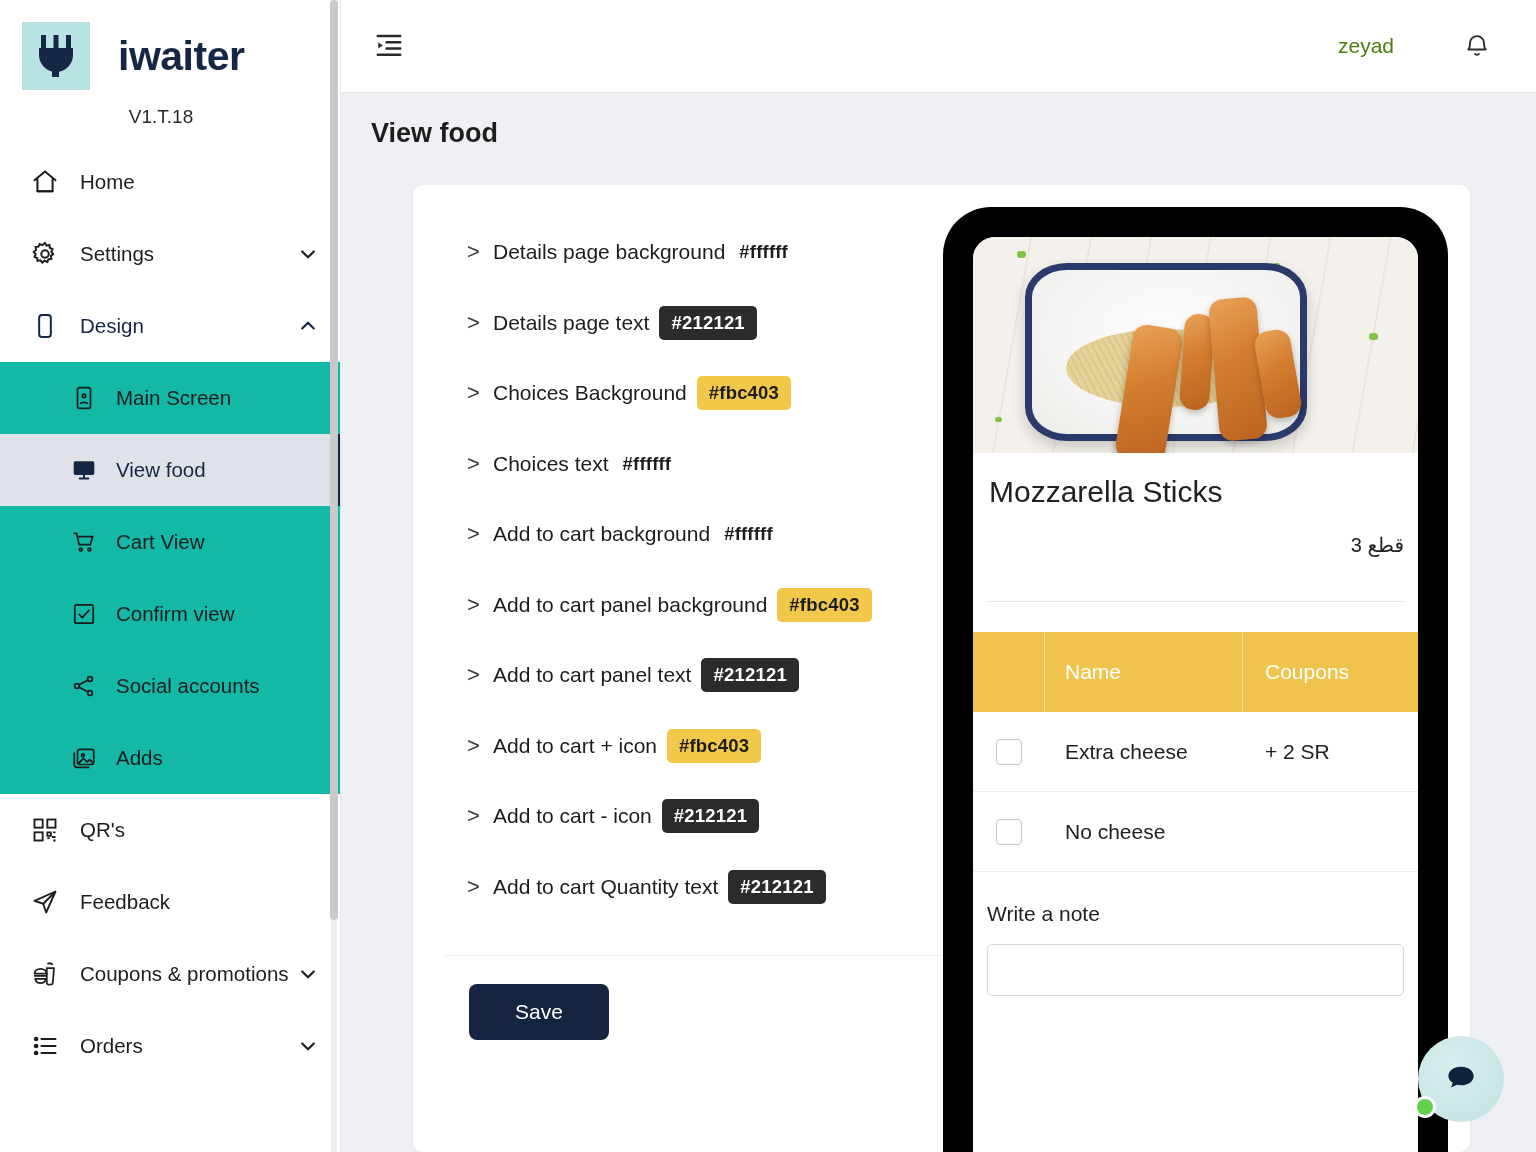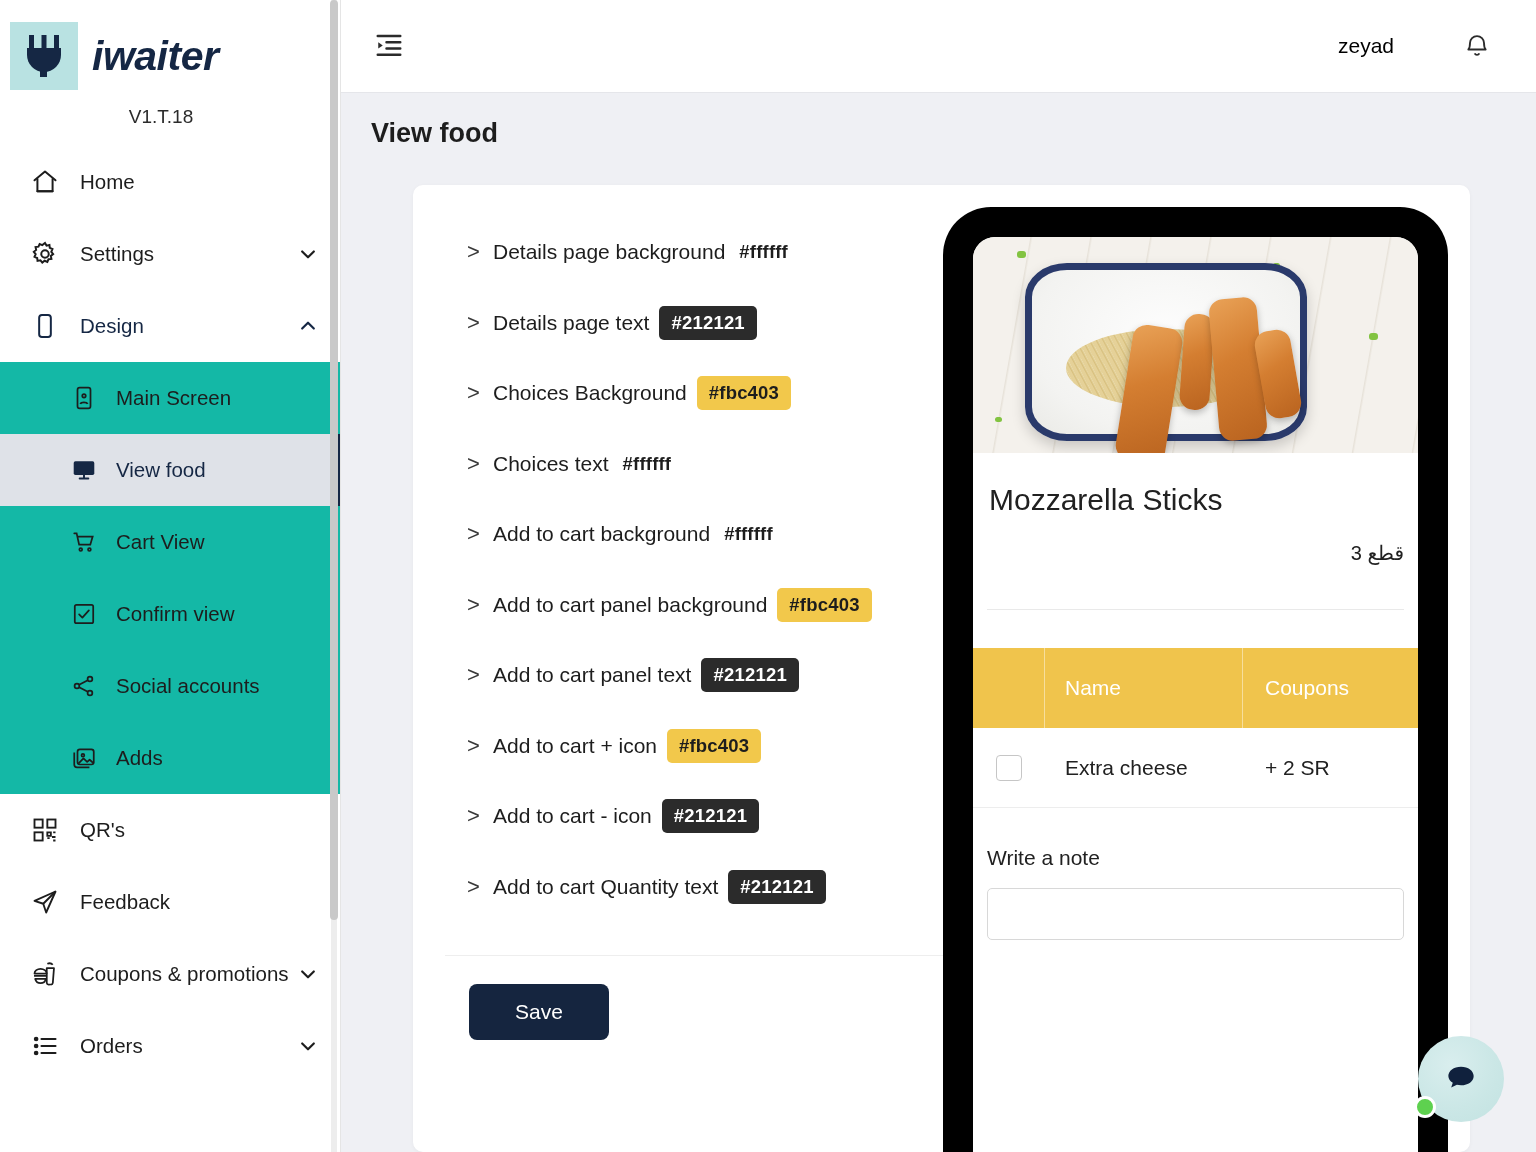--- a/index.html
+++ b/index.html
@@ -14,23 +14,22 @@
   
   .sidebar {
     position: relative;
     width: 340px; height: 1152px;
     background: #ffffff;
     flex: 0 0 340px;
     overflow: hidden;
   }
   .brand {
     display: flex; align-items: center;
-    padding: 22px 0 0 10px;
-    gap: 14px;
-    font-style: italic;
+    padding: 22px 0 0 22px;
+    gap: 28px;
   }
   .brand-mark {
     width: 68px; height: 68px;
     background: #b9e2e2;
     display: flex; align-items: center; justify-content: center;
     flex: 0 0 68px;
   }
   .brand-mark svg { display: block; }
   .brand-word {
     font-size: 41px;
@@ -127,21 +126,21 @@
     display: flex; align-items: center;
     padding: 0 42px 0 28px;
     flex: 0 0 92px;
     box-shadow: 0 1px 0 rgba(0,0,0,0.04);
   }
   .collapse-btn {
     width: 40px; height: 40px; display: flex; align-items: center; justify-content: center;
     cursor: pointer; color: #2b2b2b;
   }
   .topbar-spacer { flex: 1 1 auto; }
-  .username { font-size: 21px; color: #000000; margin-right: 66px; cursor: pointer; }
+  .username { font-size: 21px; color: #4d7c0f; margin-right: 66px; cursor: pointer; }
   .bell { width: 34px; height: 34px; color: #2b2b2b; cursor: pointer; display: flex; align-items: center; justify-content: center; }
 
   .page-title {
     font-size: 27px; color: #1d1d1d;
     padding: 26px 0 0 30px;
     flex: 0 0 auto;
   }
 
   .card {
     margin: 36px 66px 0 72px;
@@ -270,21 +269,21 @@
   .cbox { width: 26px; height: 26px; border: 1px solid #c6c6c6; border-radius: 4px; background: #fff; cursor: pointer; }
   .opt-row .nm { flex: 1 1 auto; padding-left: 20px; font-size: 21px; color: #212121; }
   .opt-row .pr { width: 175px; flex: 0 0 175px; padding-left: 22px; font-size: 21px; color: #212121; }
 
   .note-label { font-size: 21px; color: #212121; padding: 26px 0 0 0; }
   .note-input {
     margin-top: 18px; height: 52px;
     border: 1px solid #d8d8d8; border-radius: 5px; background: #fff;
     width: 100%;
   }
-  .screen-pad { padding: 12px 14px; }
+  .screen-pad { padding: 4px 14px; }
 
   
   .chat {
     position: absolute; right: 32px; bottom: 30px;
     width: 86px; height: 86px; border-radius: 50%;
     background: radial-gradient(circle at 38% 34%, #d9eeee 0%, #cbe7e6 55%, #c2e2e1 100%);
     display: flex; align-items: center; justify-content: center;
     cursor: pointer;
   }
   .chat .dot {
@@ -612,20 +611,27 @@
             </div>
 
             <div class="opt-row">
               <div class="box">
                 <div class="cbox"></div>
               </div>
               <div class="nm">Extra cheese</div>
               <div class="pr">+ 2 SR</div>
             </div>
 
+            <div class="opt-row">
+              <div class="box">
+                <div class="cbox"></div>
+              </div>
+              <div class="nm">No cheese</div>
+              <div class="pr"></div>
+            </div>
 
             <div class="screen-pad">
               <div class="note-label">Write a note</div>
               <input class="note-input" type="text" value="" style="">
             </div>
 
           </div>
         </div>
       </div>
 

